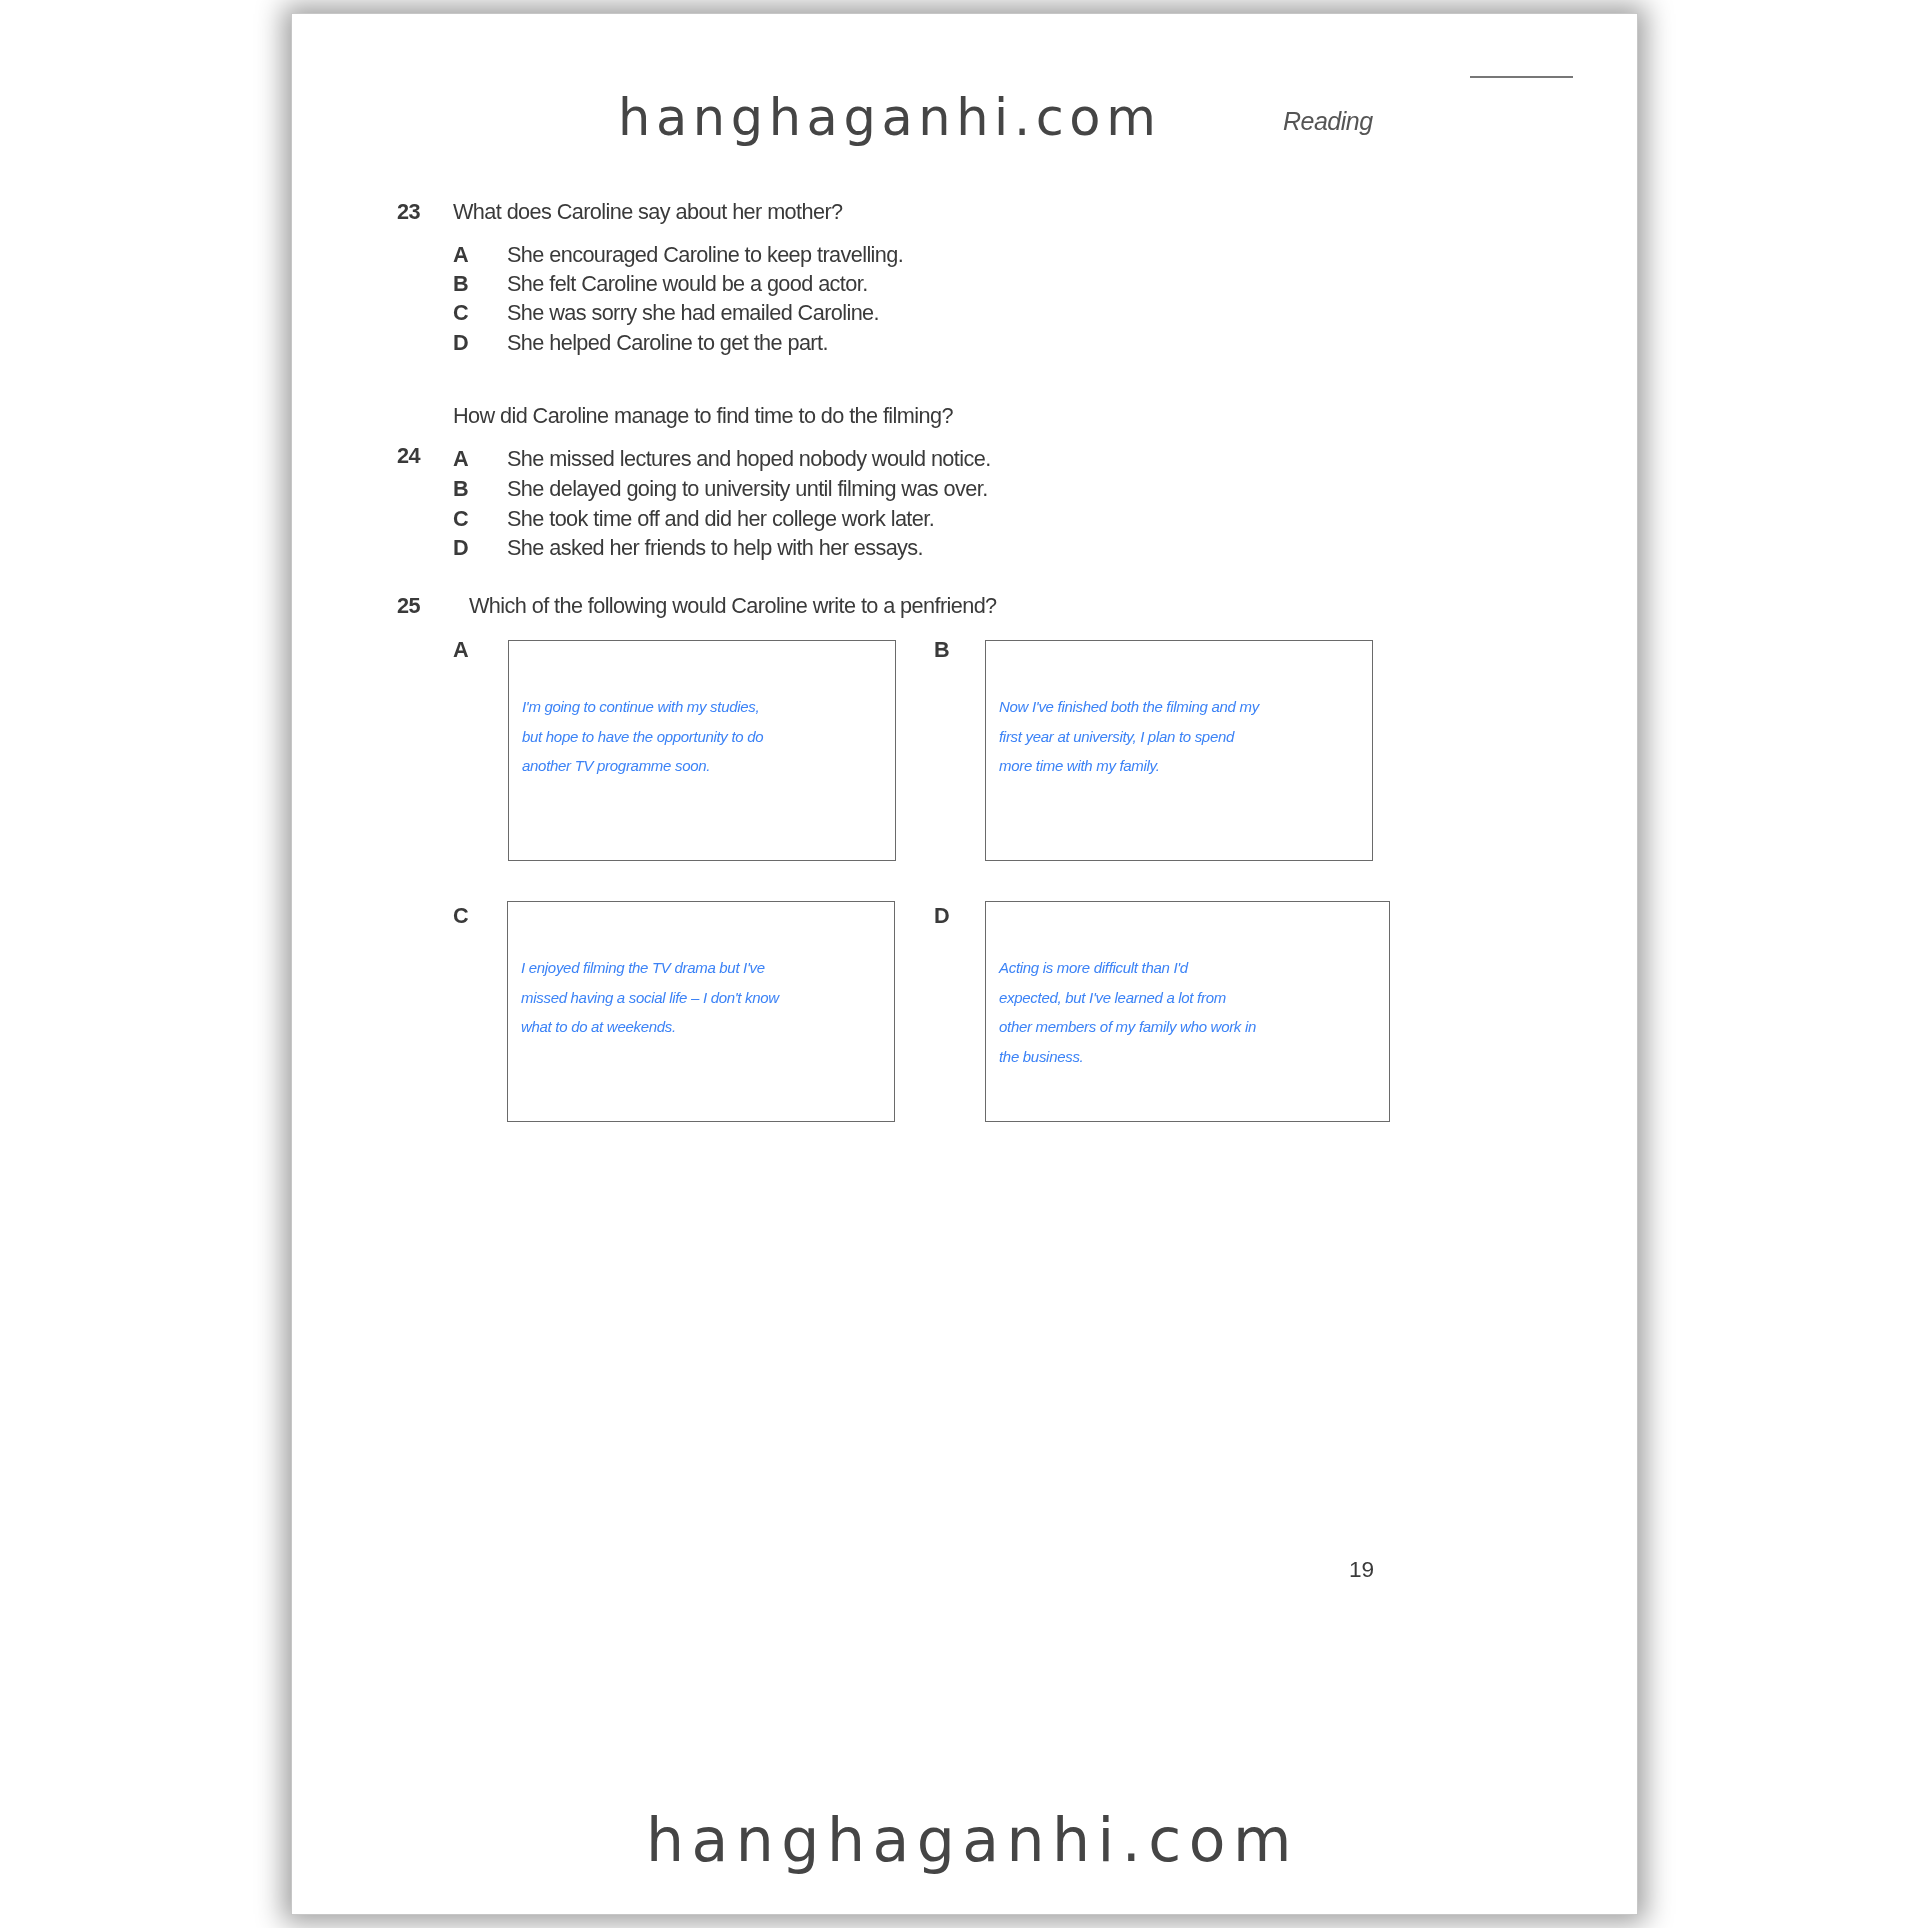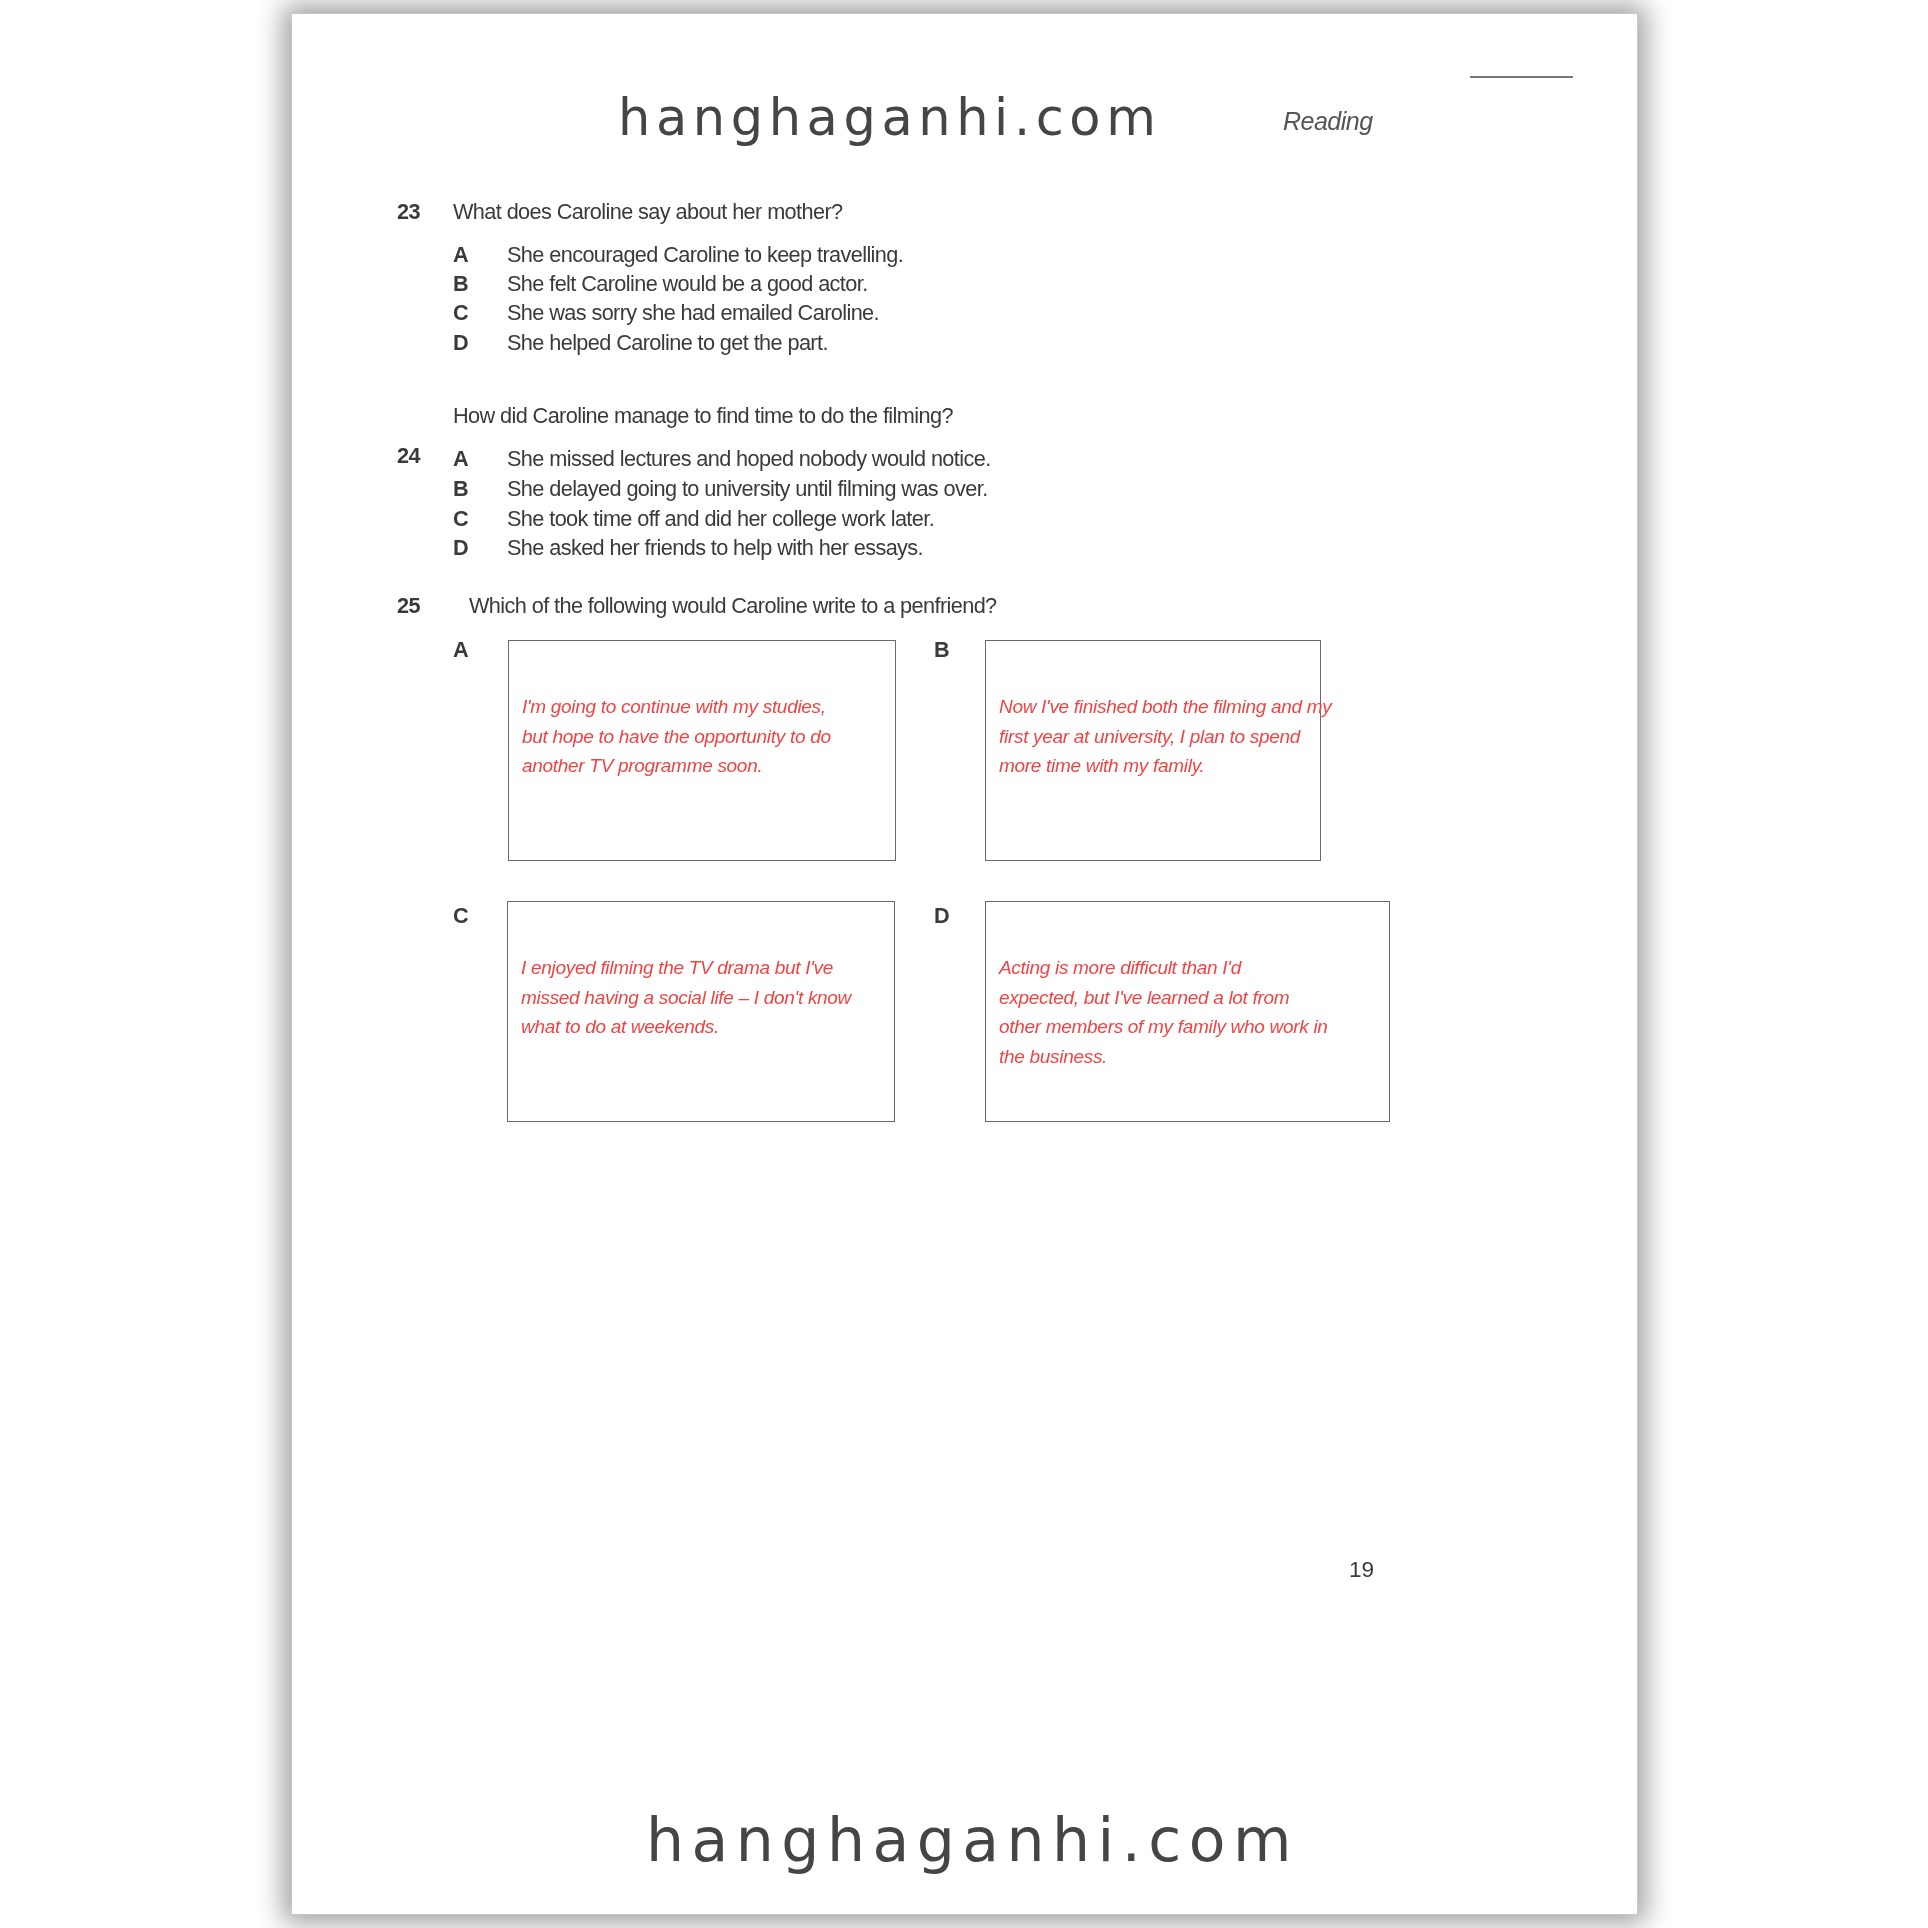--- a/index.html
+++ b/index.html
@@ -24,22 +24,22 @@
   .qnum, .qtext, .optletter, .opttext, .boxletter, .pagenum {
     font-family:"Liberation Sans", sans-serif; color:#3a3a3a; white-space:nowrap;
     font-size:21.7px; line-height:26px; letter-spacing:-0.6px;
   }
   .qnum, .optletter, .boxletter { font-weight:bold; }
   .box {
     position:absolute; border:1.5px solid #6a6a6a; background:#fff; box-sizing:border-box;
   }
   .boxtext {
     position:absolute; left:13px; top:51px; right:3.8px;
-    font-family:"Liberation Sans", sans-serif; font-style:italic; font-size:19px;
-    line-height:29.5px; color:#ef4444; letter-spacing:-0.3px;
+    font-family:"Liberation Sans", sans-serif; font-style:italic; font-size:15px;
+    line-height:29.5px; color:#3b82f6; letter-spacing:-0.3px;
   }
   .boxtext span { display:block; white-space:nowrap; }
 </style>
 </head>
 <body>
 
 <div class="page"></div>
 
 <div class="abs head-rule"></div>
 <div class="abs watermark wm-top">hanghaganhi.com</div>
@@ -78,21 +78,21 @@
   <div class="abs boxletter" style="left:453px;top:637px;">A</div>
   <div class="box" style="left:508px;top:640px;width:388px;height:221px;">
     <div class="boxtext">
       <span>I'm going to continue with my studies,</span>
       <span>but hope to have the opportunity to do</span>
       <span>another TV programme soon.</span>
     </div>
   </div>
 
   <div class="abs boxletter" style="left:934px;top:637px;">B</div>
-  <div class="box" style="left:985px;top:640px;width:336px;height:221px;">
+  <div class="box" style="left:985px;top:640px;width:388px;height:221px;">
     <div class="boxtext">
       <span>Now I've finished both the filming and my</span>
       <span>first year at university, I plan to spend</span>
       <span>more time with my family.</span>
     </div>
   </div>
 
   <div class="abs boxletter" style="left:453px;top:903px;">C</div>
   <div class="box" style="left:507px;top:901px;width:388px;height:221px;">
     <div class="boxtext">

